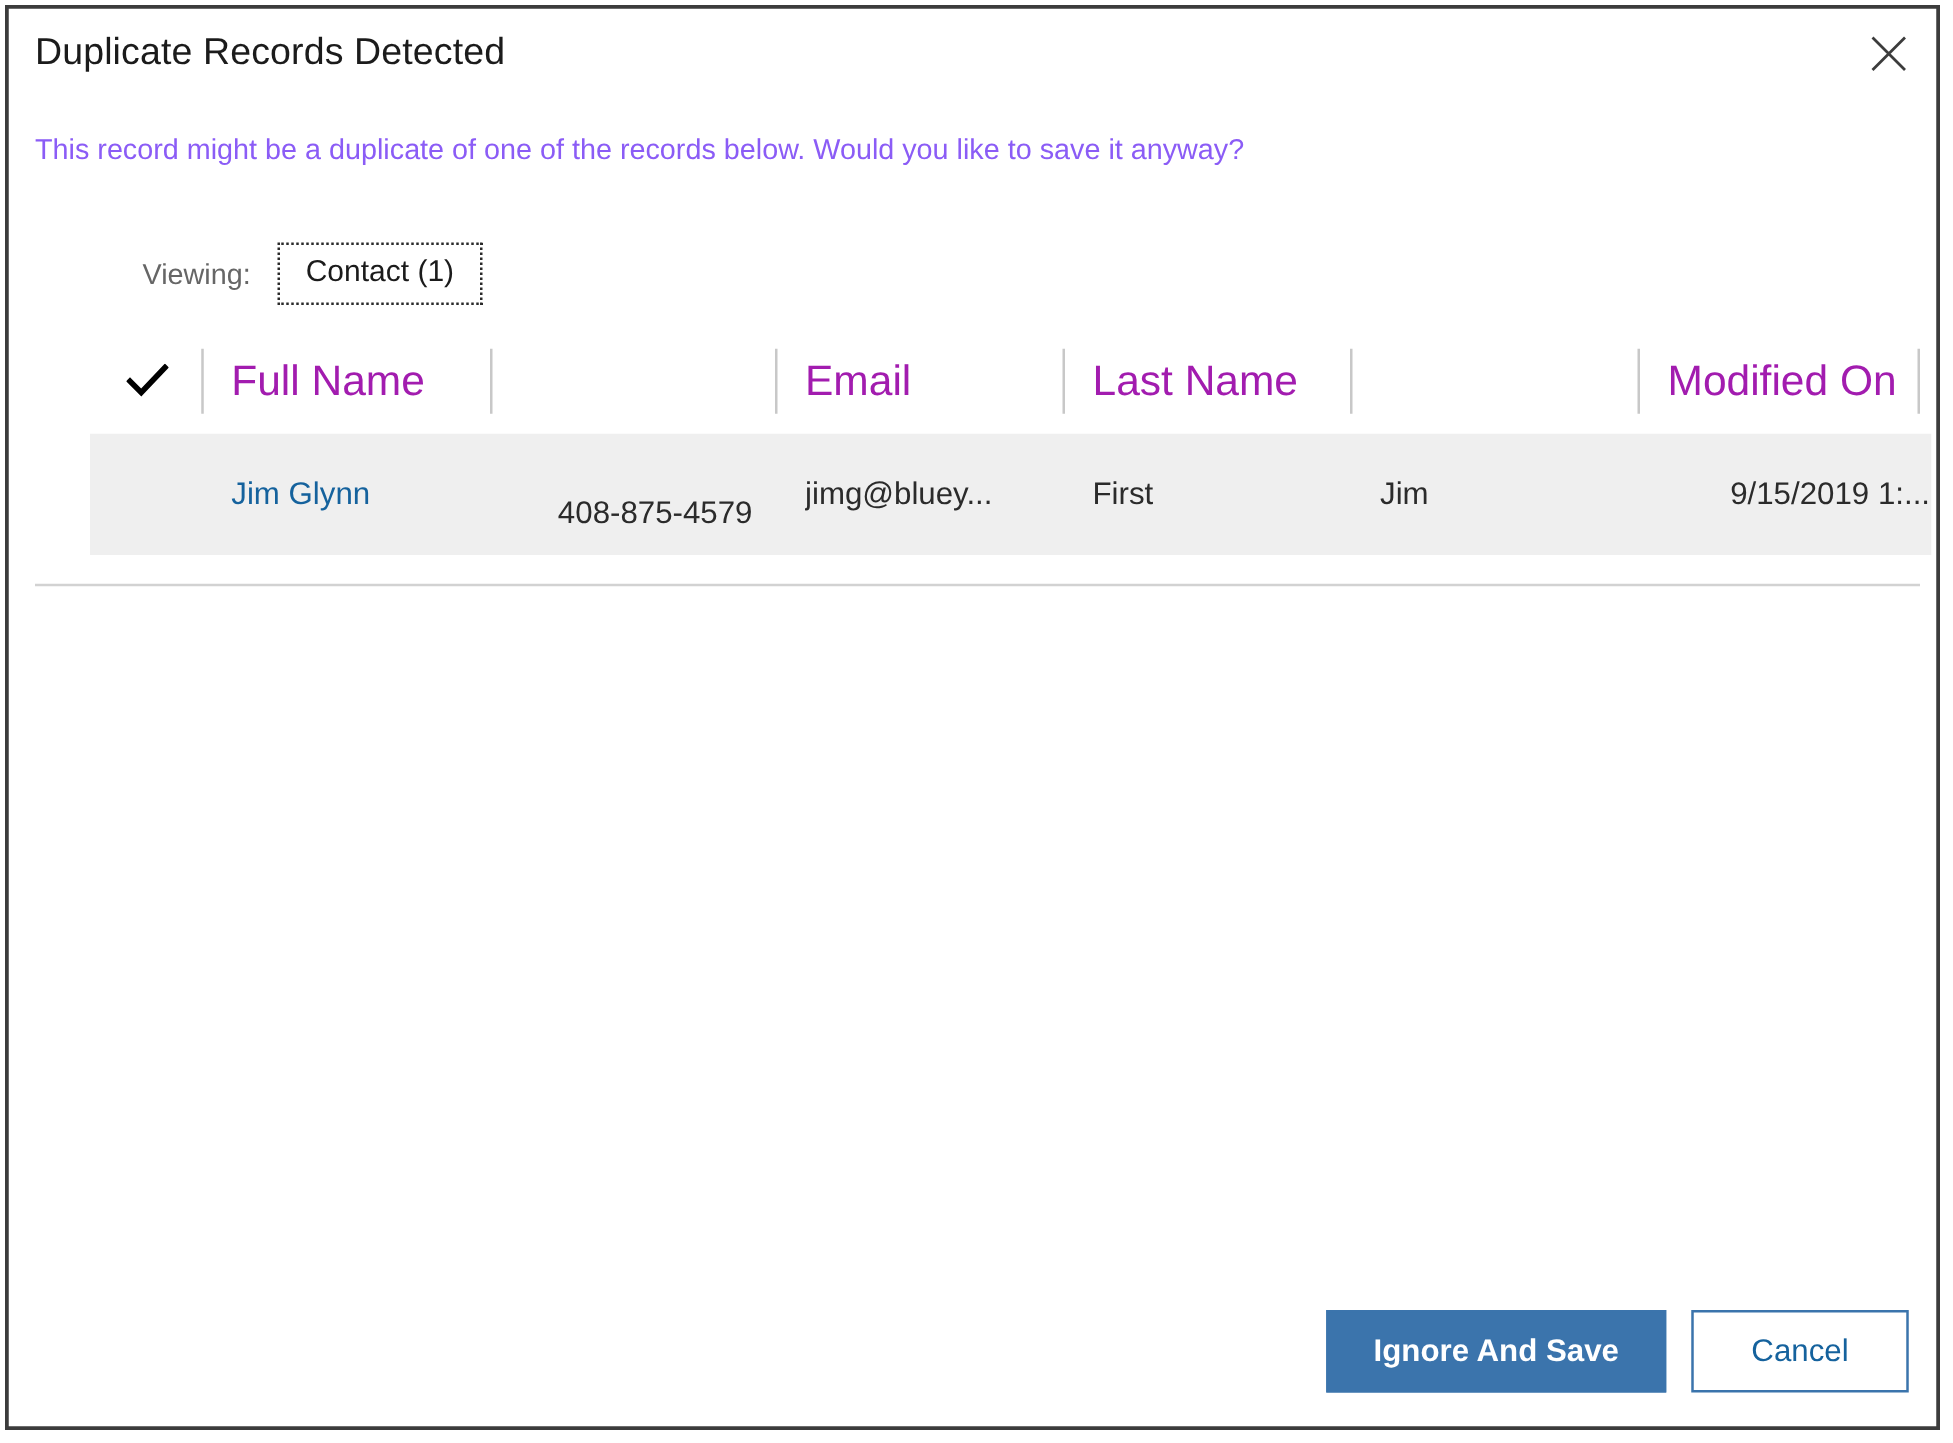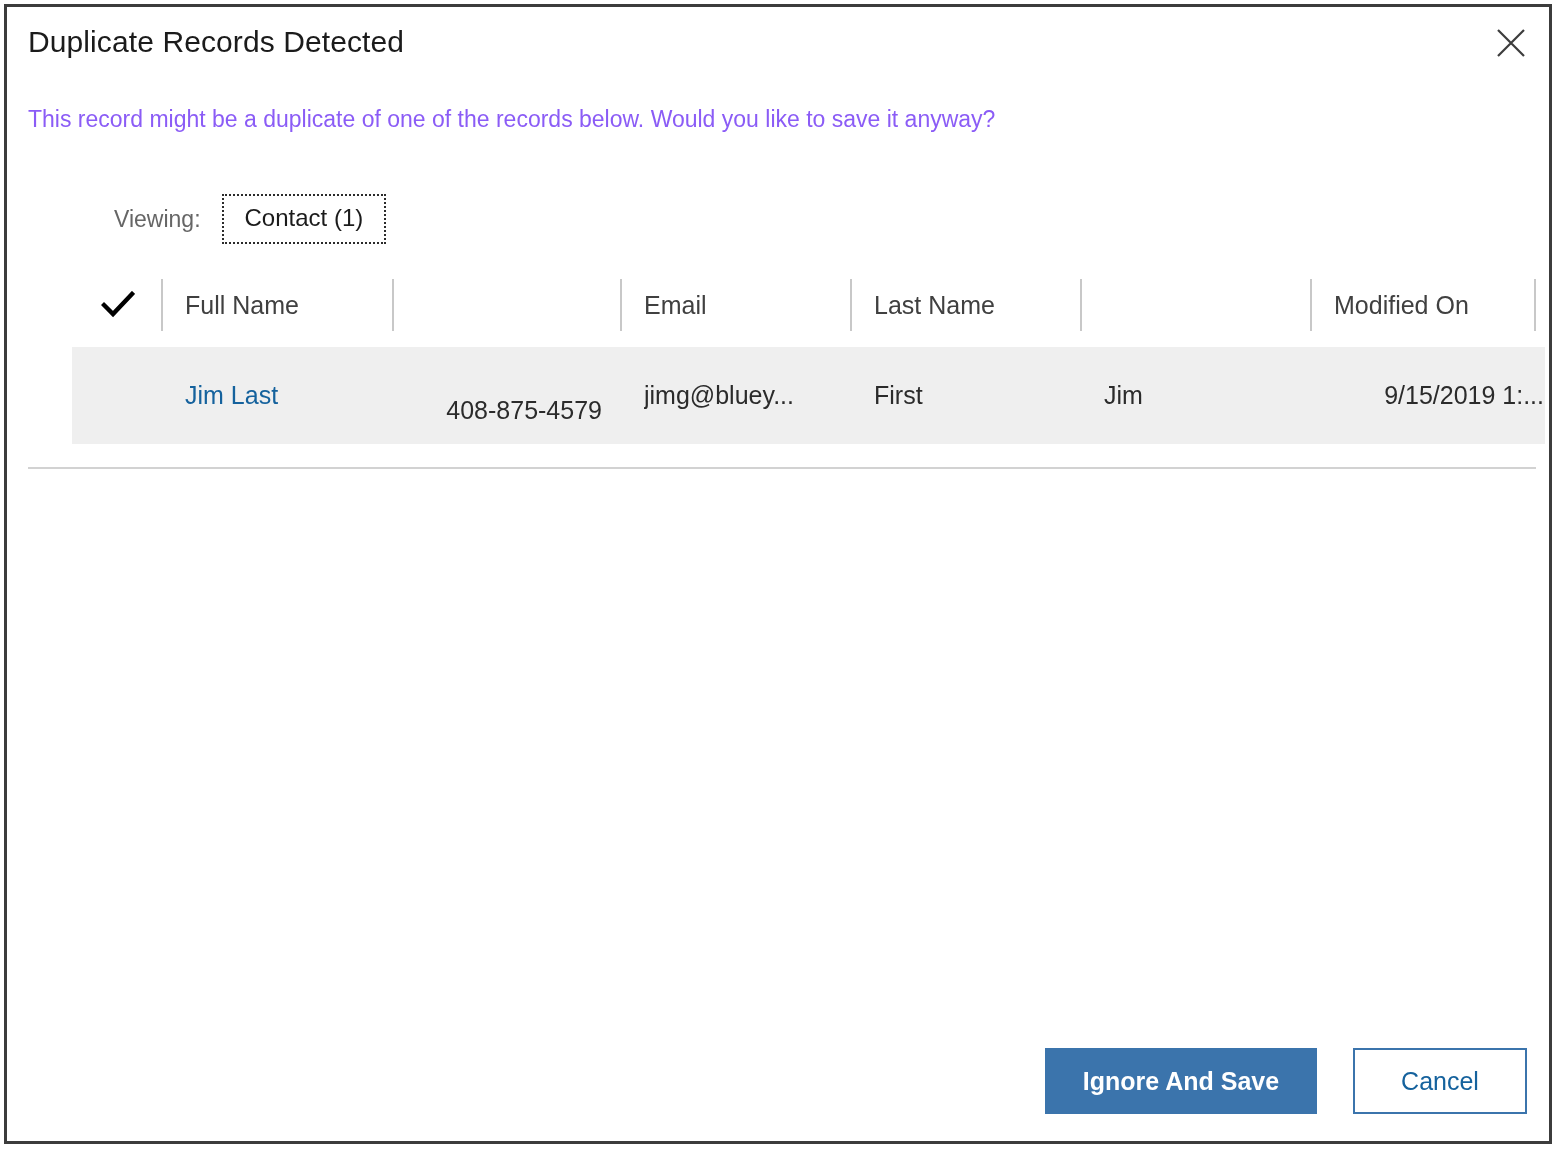--- a/index.html
+++ b/index.html
@@ -103,22 +103,22 @@
   .grid-header {
     position: relative;
     height: 68px;
   }
   .grid-header .cell {
     position: absolute;
     top: 0;
     height: 68px;
     display: flex;
     align-items: center;
-    font-size: 25px;
-    color: #404040;
+    font-size: 34px;
+    color: #a21caf;
     white-space: nowrap;
     overflow: hidden;
     cursor: pointer;
   }
   .grid-header .cell.right { justify-content: flex-end; }
 
   .col-divider {
     position: absolute;
     top: 8px;
     width: 2px;
@@ -185,21 +185,20 @@
   .btn {
     font-family: "Liberation Sans", sans-serif;
     font-size: 25px;
     line-height: 1;
     cursor: pointer;
     box-sizing: border-box;
     height: 66px;
     display: flex;
     align-items: center;
     justify-content: center;
-    margin-left: 16px;
   }
   .btn-primary {
     background: #3b74ac;
     color: #ffffff;
     border: 2px solid #3b74ac;
     font-weight: 700;
     min-width: 272px;
     padding: 0 24px;
     margin-right: 20px;
   }
@@ -248,21 +247,21 @@
       <span class="col-divider" style="left:1282px;"></span>
       <span class="col-divider" style="left:1506px;"></span>
 
       <span class="cell" style="left:157px; width:200px;">Full Name</span>
       <span class="cell" style="left:616px; width:200px;">Email</span>
       <span class="cell" style="left:846px; width:200px;">Last Name</span>
       <span class="cell" style="left:1306px; width:200px;">Modified On</span>
     </div>
 
     <div class="grid-row">
-      <span class="cell link" style="left:113px; width:200px;">Jim Last</span>
+      <span class="cell link" style="left:113px; width:200px;">Jim Glynn</span>
       <span class="cell right" style="left:340px; width:190px;margin-top:15px;">408-875-4579</span>
       <span class="cell" style="left:572px; width:210px;">jimg@bluey...</span>
       <span class="cell" style="left:802px; width:200px;">First</span>
       <span class="cell" style="left:1032px; width:200px;">Jim</span>
       <span class="cell right" style="left:1222px; width:250px;">9/15/2019 1:...</span>
     </div>
 
     <div class="grid-bottom-rule"></div>
   </div>
 

